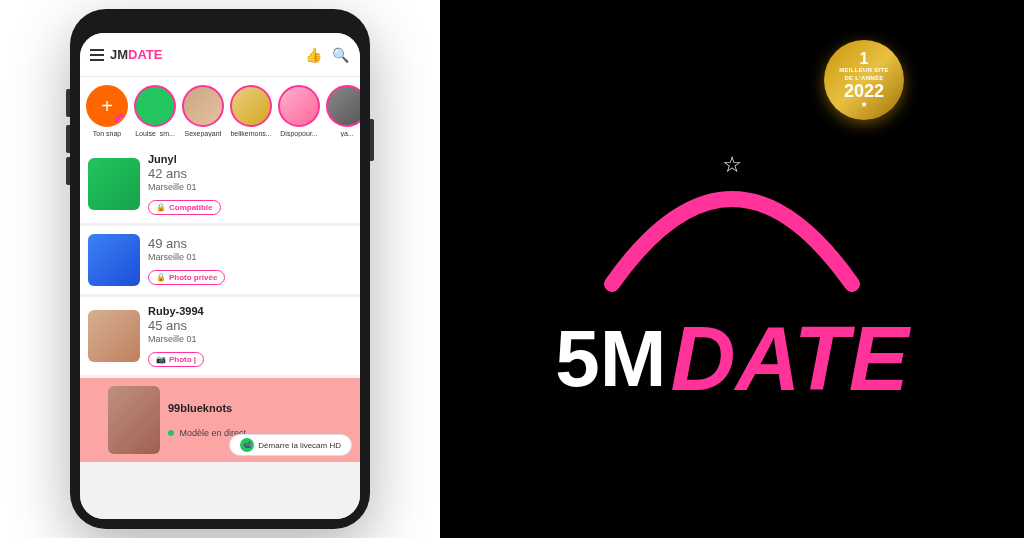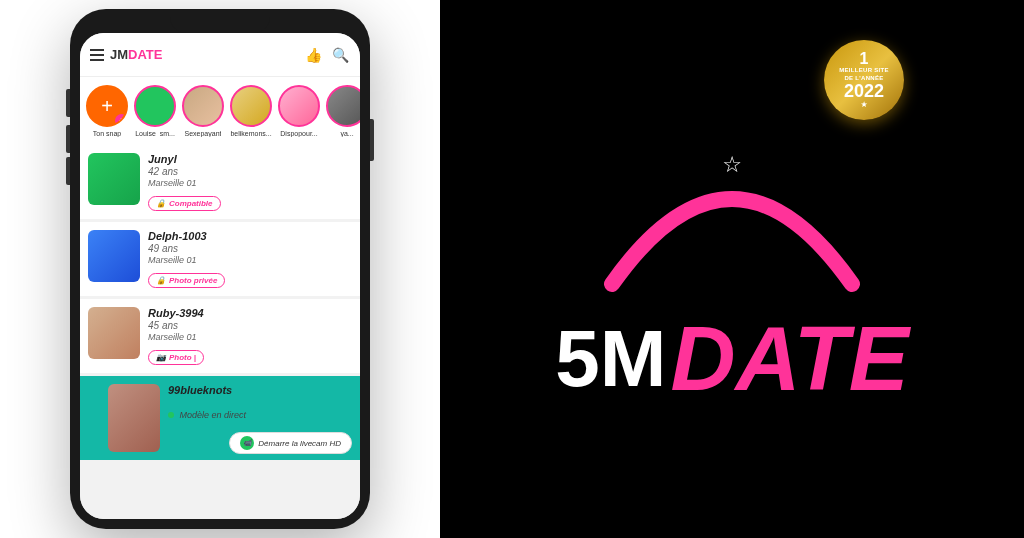--- a/index.html
+++ b/index.html
@@ -220,25 +220,25 @@
 
     
     .user-list {
       flex: 1;
       overflow-y: hidden;
       background: #f2f2f2;
     }
 
     .user-item {
       display: flex;
+      align-items: center;
       gap: 8px;
       padding: 8px 8px;
       background: #fff;
       margin-bottom: 3px;
-      font-style: italic;
     }
 
     .user-avatar {
       width: 52px;
       height: 52px;
       border-radius: 6px;
       flex-shrink: 0;
       overflow: hidden;
     }
 
@@ -260,21 +260,21 @@
     }
 
     .user-name {
       font-size: 11px;
       font-weight: 700;
       color: #222;
       margin-bottom: 1px;
     }
 
     .user-age {
-      font-size: 10px;
+      font-size: 13px;
       color: #666;
       margin-bottom: 1px;
     }
 
     .user-location {
       font-size: 9px;
       color: #666;
       margin-bottom: 4px;
     }
 
@@ -296,21 +296,21 @@
     }
 
     .badge-photo {
       color: #ff3399;
       border-color: #ff3399;
       background: #fff;
     }
 
     
     .user-item.livecam {
-      background: #14b8a6;
+      background: #fca5a5;
       position: relative;
       padding-left: 28px;
     }
 
     .live-dot {
       width: 6px;
       height: 6px;
       background: #22c55e;
       border-radius: 50%;
       display: inline-block;
@@ -507,21 +507,20 @@
             <span class="badge badge-compatible">
               <span>🔒</span>
               <span>Compatible</span>
             </span>
           </div>
         </div>
 
         <div class="user-item">
           <div class="user-avatar blue"></div>
           <div class="user-info">
-            <div class="user-name">Delph-1003</div>
             <div class="user-age">49 ans</div>
             <div class="user-location">Marseille 01</div>
             <span class="badge badge-photo">
               <span>🔒</span>
               <span>Photo privée</span>
             </span>
           </div>
         </div>
 
         <div class="user-item">

